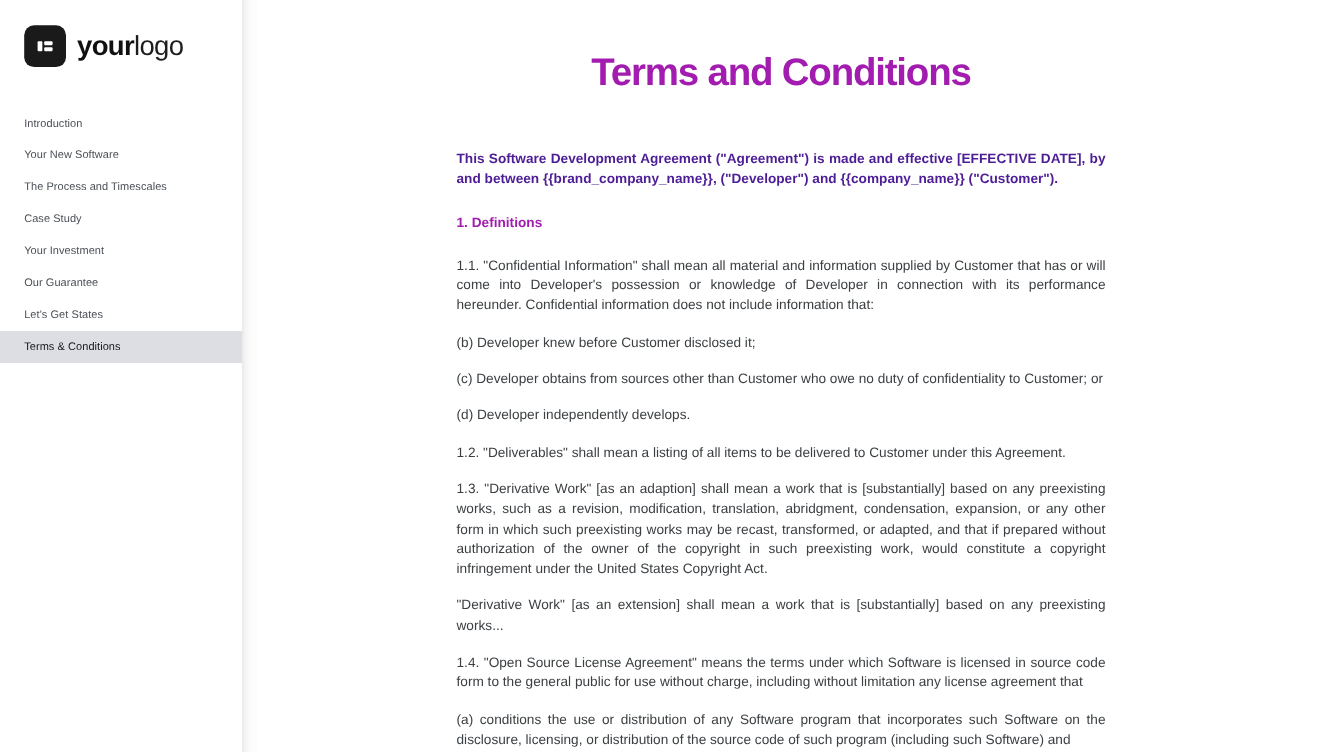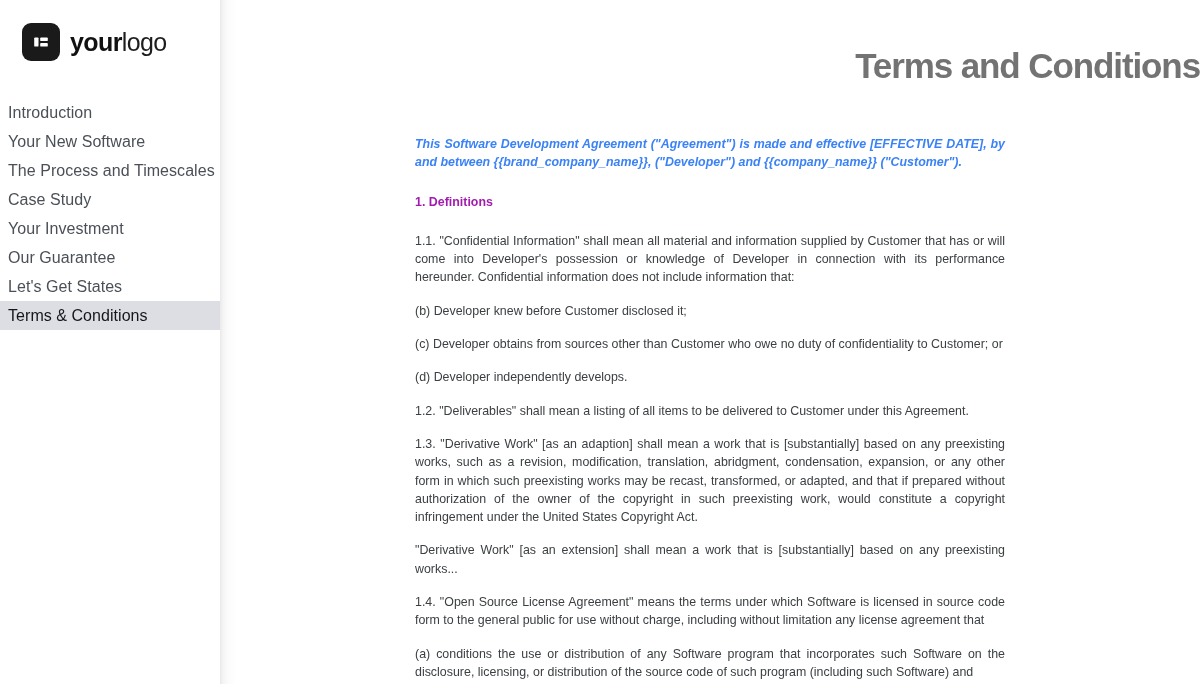--- a/index.html
+++ b/index.html
@@ -67,22 +67,22 @@
   .nav {
     margin-top: 37px;
     display: flex;
     flex-direction: column;
   }
 
   .nav-item {
     height: 29px;
     display: flex;
     align-items: center;
-    padding-left: 8px;
-    font-size: 16px;
+    padding-left: 22px;
+    font-size: 10px;
     color: #4b5057;
     letter-spacing: 0.05px;
     white-space: nowrap;
     cursor: pointer;
     margin-bottom: 0;
   }
 
   .nav-item.active {
     background: #dcdee3;
     color: #14161a;
@@ -115,24 +115,24 @@
   }
 
   .page {
     width: 100%;
     height: 684px;
     padding: 0;
     overflow: hidden;
   }
 
   .doc-title {
-    text-align: right;
+    text-align: center;
     font-size: 35px;
     font-weight: 700;
-    color: #737373;
+    color: #a21caf;
     letter-spacing: -1.1px;
     margin: 45px 0 0 0;
     line-height: 1.2;
     font-family: "Liberation Sans", sans-serif;
   }
 
   .doc-body {
     margin: 0 auto;
     padding-top: 48px;
     width: 590px;
@@ -142,23 +142,22 @@
     font-size: 12.4px;
     line-height: 18.3px;
     color: #3c4043;
     text-align: justify;
     margin: 0 0 15px 0;
     letter-spacing: 0.01px;
     font-family: "Liberation Sans", sans-serif;
   }
   .p.bold {
     font-weight: 700;
-    color: #3b82f6;
+    color: #4c1d95;
     margin-bottom: 21px;
-    font-style: italic;
   }
   .p.heading {
     font-weight: 700;
     color: #a21caf;
     text-align: left;
     margin-bottom: 21px;
   }
   .p:last-child { margin-bottom: 0; }
 </style>
 </head>

